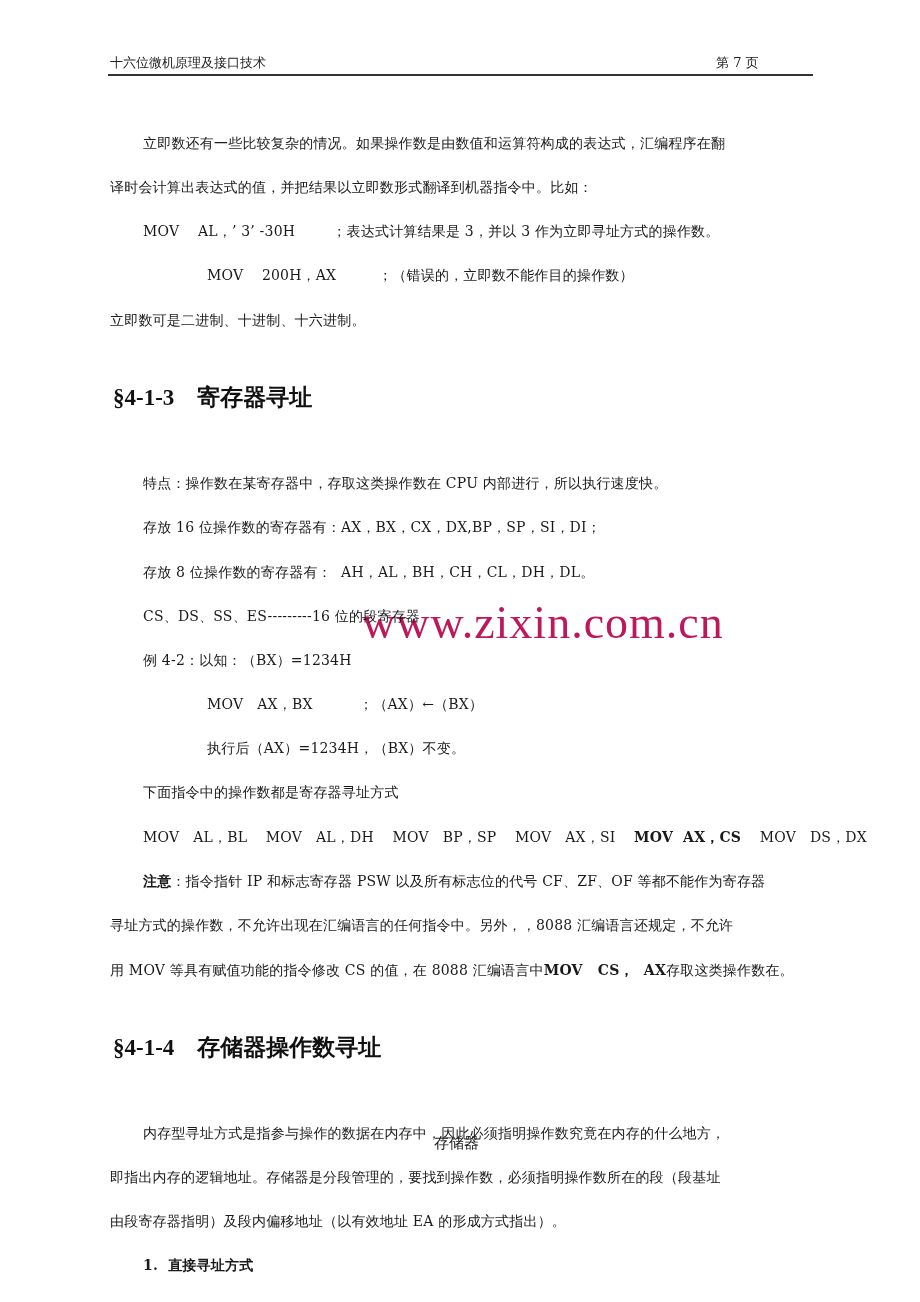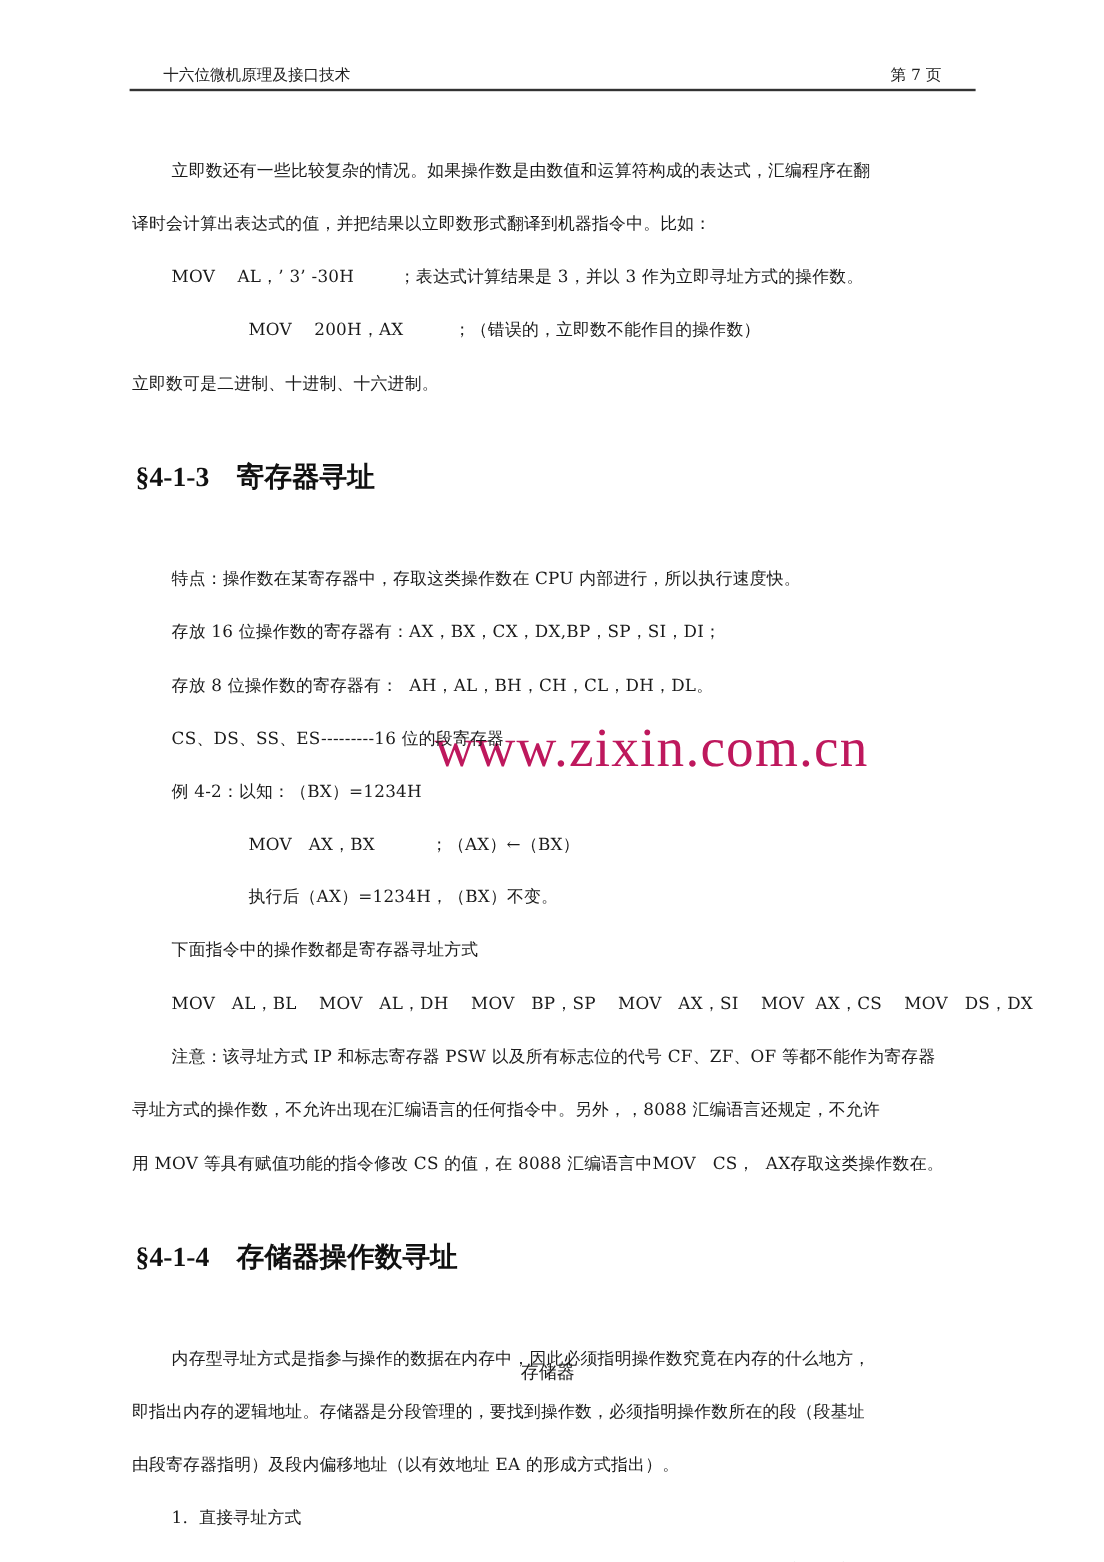--- a/index.html
+++ b/index.html
@@ -1,25 +1,25 @@
 <!DOCTYPE html>
 <html><head>
 <meta charset="utf-8">
 <style>
   html, body { margin: 0; padding: 0; background: #ffffff; }
   body { width: 920px; height: 1302px; position: relative; overflow: hidden;
          font-family: "DejaVu Serif", "Liberation Serif", serif; color: #1a1a1a; }
   .page { position: absolute; left: 0; top: 0; width: 920px; height: 1302px; }
   .hdr { position: absolute; left: 110px; top: 54px; width: 703px; height: 20px;
-         font-size: 13px; color: #222; margin-left: 26px; }
+         font-size: 13px; color: #222; }
   .hdr .title { position: absolute; left: 0; top: 0; }
   .hdr .pg { position: absolute; left: 606px; top: 0; }
   .hdr-rule { position: absolute; left: 108px; top: 74px; width: 705px; height: 2px; background: #333; }
   .ln { position: absolute; font-size: 14px; white-space: pre; line-height: 20px; letter-spacing: 0.2px; }
-  .b { font-weight: normal; }
+  .b { font-weight: bold; }
   .h2 { position: absolute; font-size: 23px; font-weight: bold; white-space: pre;
         font-family: "Liberation Serif", "DejaVu Serif", serif; color: #111; }
   .wm { position: absolute; left: 362px; top: 596px; font-family: Liberation Serif, serif;
         font-size: 46px; color: #be185d; letter-spacing: 1px; z-index: 0; white-space: nowrap; }
   .fg { position: relative; z-index: 1; }
   .caption { position: absolute; left: 434px; top: 1134px; font-size: 15px; white-space: pre; }
 </style>
 </head>
 <body>
 
@@ -45,21 +45,21 @@
   <div class="ln fg" style="left:143px;top:346px;">存放 16 位操作数的寄存器有：AX，BX，CX，DX,BP，SP，SI，DI；</div>
   <div class="ln fg" style="left:143px;top:371px;">存放 8 位操作数的寄存器有：  AH，AL，BH，CH，CL，DH，DL。</div>
   <div class="ln fg" style="left:143px;top:395px;">CS、DS、SS、ES---------16 位的段寄存器</div>
   <div class="ln fg" style="left:143px;top:419px;">例 4-2：以知：（BX）=1234H</div>
   <div class="ln fg" style="left:207px;top:443px;">MOV   AX，BX          ；（AX）←（BX）</div>
   <div class="ln fg" style="left:207px;top:467px;">执行后（AX）=1234H，（BX）不变。</div>
   <div class="ln fg" style="left:143px;top:491px;">下面指令中的操作数都是寄存器寻址方式</div>
 
   <div class="ln fg" style="left:143px;top:516px;"><span>MOV   AL，BL    MOV   AL，DH    MOV   BP，SP    MOV   AX，SI    </span><span class="b">MOV  AX，CS</span><span>    MOV   DS，DX</span></div>
 
-  <div class="ln fg" style="left:143px;top:540px;"><span class="b">注意</span><span>：该寻址方式 IP 和标志寄存器 PSW 以及所有标志位的代号 CF、ZF、OF 等都不能作为寄存器</span></div>
+  <div class="ln fg" style="left:143px;top:540px;"><span class="b">注意</span><span>：指令指针 IP 和标志寄存器 PSW 以及所有标志位的代号 CF、ZF、OF 等都不能作为寄存器</span></div>
   <div class="ln fg" style="left:110px;top:564px;">寻址方式的操作数，不允许出现在汇编语言的任何指令中。另外，，8088 汇编语言还规定，不允许</div>
   <div class="ln fg" style="left:110px;top:589px;"><span>用 MOV 等具有赋值功能的指令修改 CS 的值，在 8088 汇编语言中</span><span class="b">MOV   CS，  AX</span><span>存取这类操作数在。</span></div>
 
   <div class="h2 fg" style="left:113px;top:641px;">§4-1-4    存储器操作数寻址</div>
 
   <div class="ln fg" style="left:143px;top:701px;">内存型寻址方式是指参与操作的数据在内存中，因此必须指明操作数究竟在内存的什么地方，</div>
   <div class="ln fg" style="left:110px;top:725px;">即指出内存的逻辑地址。存储器是分段管理的，要找到操作数，必须指明操作数所在的段（段基址</div>
   <div class="ln fg" style="left:110px;top:749px;">由段寄存器指明）及段内偏移地址（以有效地址 EA 的形成方式指出）。</div>
 
   <div class="ln fg b" style="left:143px;top:773px;">1.  直接寻址方式</div>

